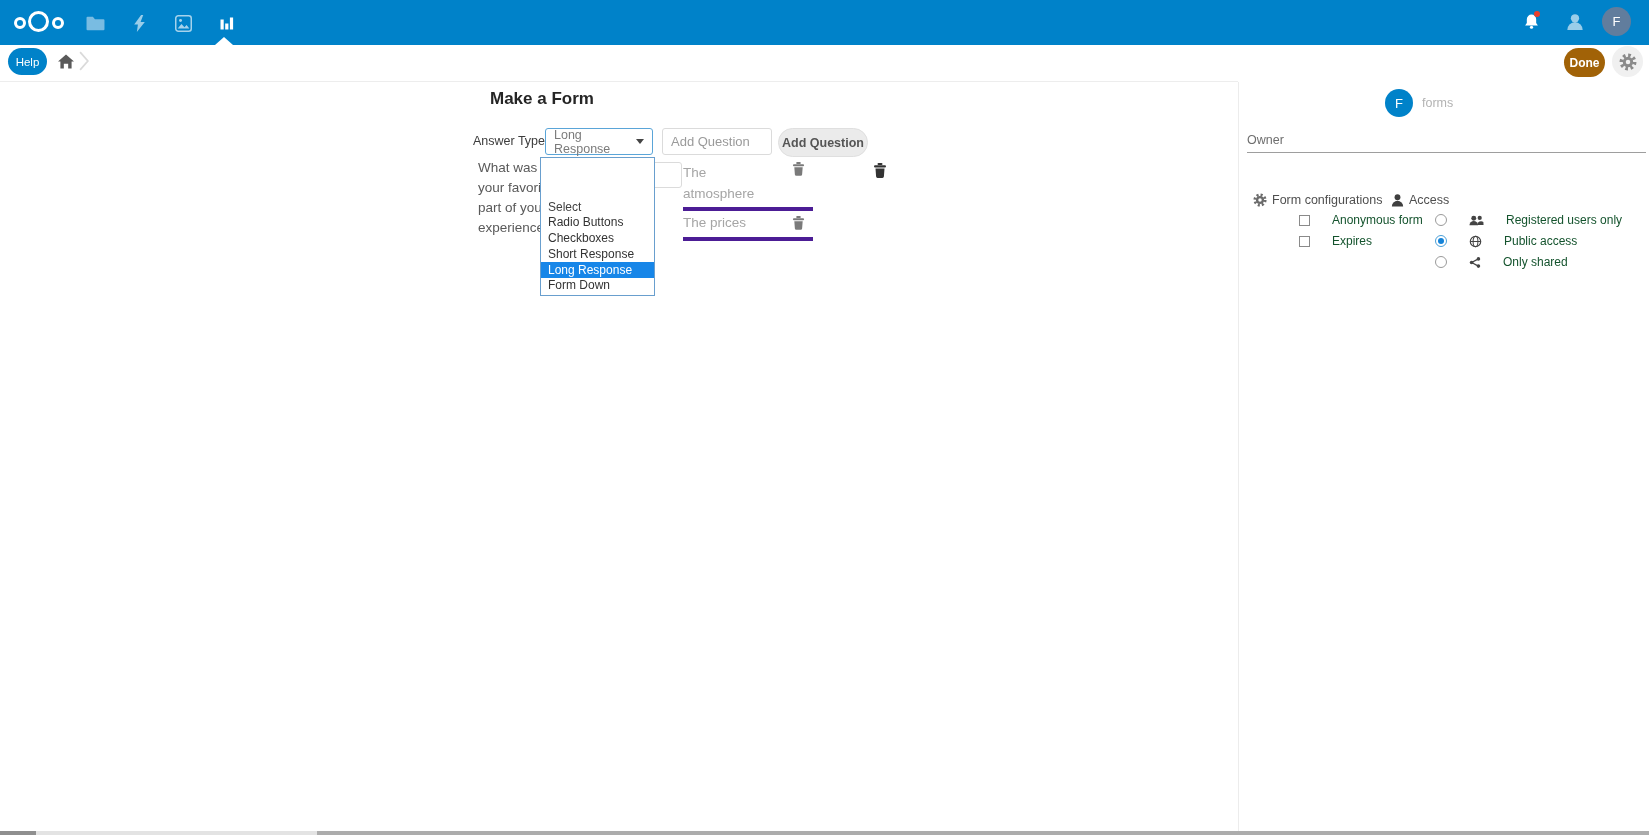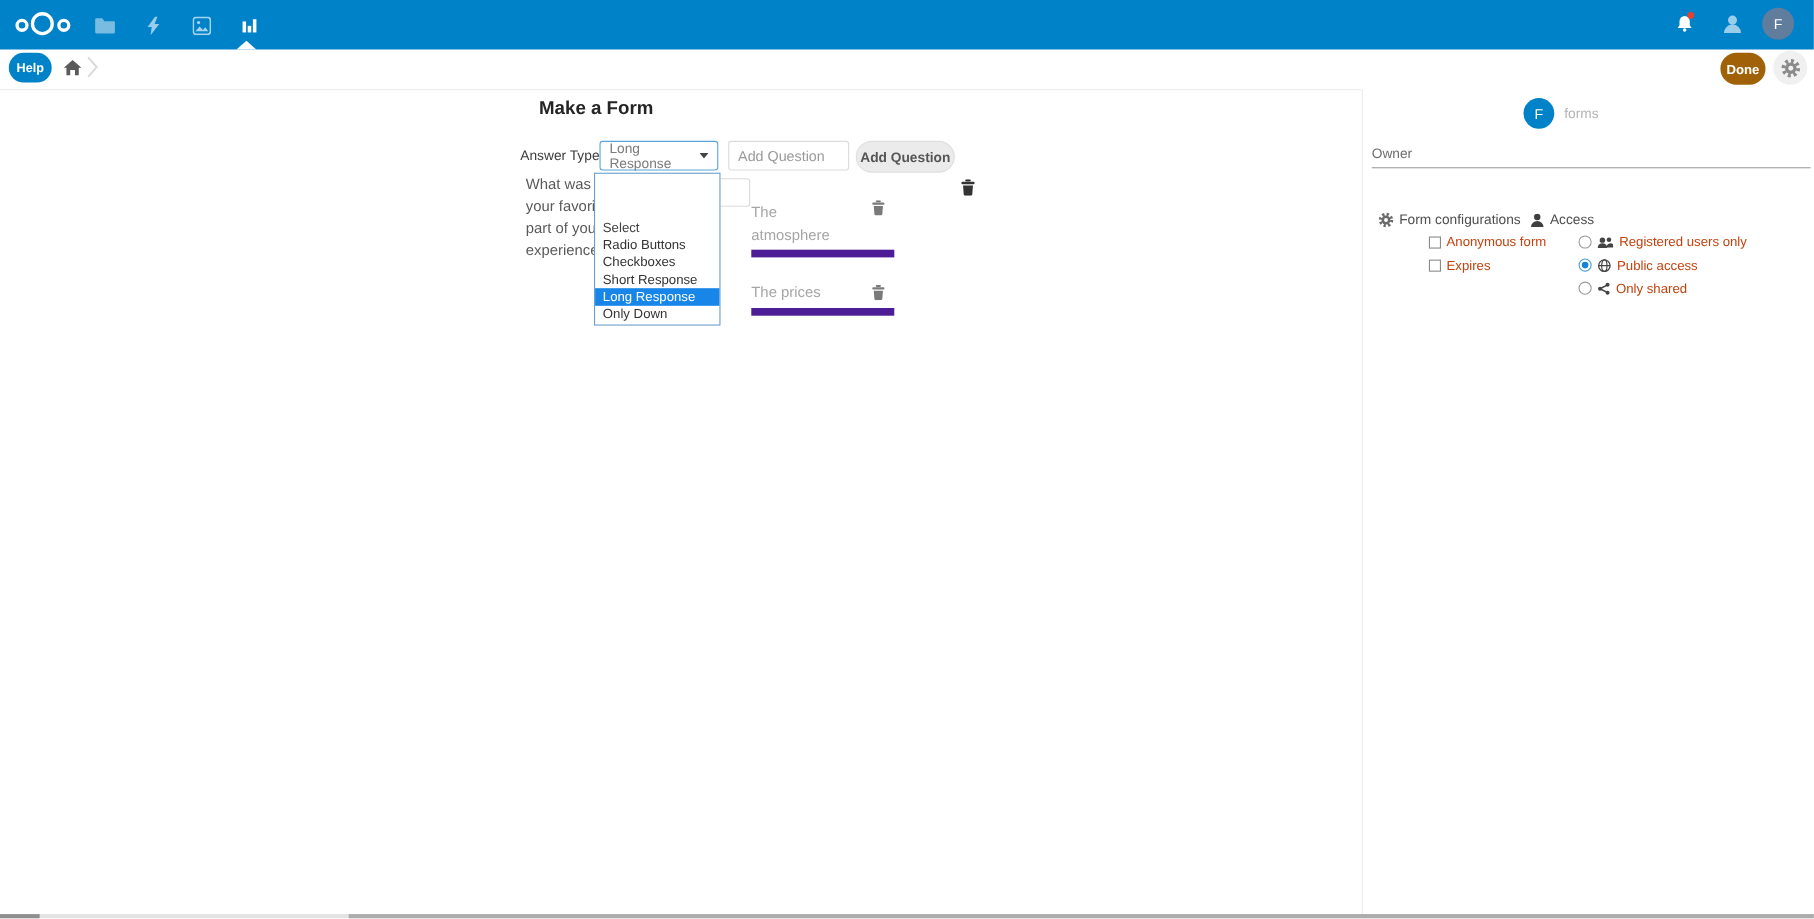--- a/index.html
+++ b/index.html
@@ -18,21 +18,21 @@
   .app-tri { position:absolute; top:37px; width:0; height:0;
     border-left:9px solid transparent; border-right:9px solid transparent; border-bottom:8px solid #fff; }
   .nav-right-icon { position:absolute; top:13px; width:20px; height:20px; cursor:pointer; }
   .notif-dot { position:absolute; left:11px; top:-2px; width:6px; height:6px; border-radius:50%; background:#e9402d; }
   .avatar-top { position:absolute; left:1602px; top:7px; width:29px; height:29px; border-radius:50%;
     background:#617d9d; color:#fff; font-size:13px; display:flex; align-items:center; justify-content:center; }
 
   
   .toolbar-line { position:absolute; left:0; top:81px; width:1238px; height:1px; background:#ededed; }
   .help-btn { position:absolute; left:8px; top:48px; width:39px; height:27px; border-radius:14px;
-    background:#0082c9; color:#fff; font-size:11.5px; font-weight:bold;
+    background:#0082c9; color:#fff; font-size:11.5px; font-weight:normal;
     display:flex; align-items:center; justify-content:center; cursor:pointer; }
   .home-icon { position:absolute; left:58px; top:54px; cursor:pointer; }
   .crumb-chevron { position:absolute; left:79px; top:51px; }
 
   
   .h2 { font-size:17px; font-weight:bold; color:#252525; }
   .field-label { font-size:12.5px; color:#333; }
 
   
   .panel-left { position:absolute; left:8px; top:89px; width:425px; }
@@ -61,21 +61,21 @@
     background:#ebebeb; border:1px solid #dfdfdf; color:#555; font-size:12.5px; font-weight:bold;
     font-family:"Liberation Sans", sans-serif; cursor:pointer; }
   .dropdown { position:absolute; left:85px; top:68px; width:115px; background:#fff;
     border:1px solid #699fce; z-index:10; padding:1px 0; }
   .opt { font-size:12px; color:#333; padding:1.5px 7px; line-height:12.8px; cursor:pointer; white-space:nowrap; }
   .opt.disabled { color:#404040;margin-top:40px; }
   .opt.selected { background:#1786e8; color:#fff; }
   .q1-text { position:absolute; left:23px; top:69px; width:88px; font-size:13.5px; line-height:20px; color:#595959; }
   .add-ans-input { position:absolute; left:103px; top:73px; width:124px; height:26px; z-index:1; }
   .answers { position:absolute; left:228px; top:68px; width:130px; }
-  .answer { position:relative; width:130px; padding:2px 0 3px; border-bottom:7px solid #4c1d95;margin-top:20px; }
+  .answer { position:relative; width:130px; padding:2px 0 3px; border-bottom:4px solid #4c1d95; }
   .answer .txt { display:block; width:88px; font-size:13.5px; line-height:20.5px; color:#a5a5a5; }
   .answer .trash { position:absolute; right:8px; top:5px; }
   .answer.first { padding-top:6px; }
   .q1-trash { position:absolute; left:418px; top:74px; }
   .q2-row { position:absolute; left:0; top:196px; width:433px; height:24px; border-bottom:1px solid #e9e9e9; }
   .q2-text { position:absolute; left:22px; top:2px; font-size:13.5px; color:#595959; white-space:nowrap; }
   .q2-trash { position:absolute; left:418px; top:1px; }
   .trash-btn { cursor:pointer; display:inline-block; line-height:0; }
 
   
@@ -88,21 +88,21 @@
   .owner-label { position:absolute; left:9px; top:51px; font-size:12.5px; color:#6e6e6e;margin-top:37px; }
   .avatar-side { position:absolute; left:147px; top:44px; width:28px; height:28px; border-radius:50%;
     background:#0082c9; color:#fff; font-size:13px; display:flex; align-items:center; justify-content:center; }
   .owner-name { position:absolute; left:184px; top:51px; font-size:12.5px; color:#b3b3b3; }
   .config-heading { position:absolute; left:0; top:89px; width:411px; text-align:center;
     font-size:12.5px; font-weight:600; color:#383838; }
   .config-hr { position:absolute; left:9px; top:107px; width:399px; height:1px; background:#9e9e9e; }
   .sec-head { position:absolute; font-size:12.5px; color:#4f4f4f; display:flex; align-items:center; gap:5px; }
   .fc-head { left:15px; top:148px; }
   .ac-head { left:153px; top:148px; }
-  .opt-row { position:absolute; display:flex; align-items:center; gap:5px; font-size:12px; color:#c2410c; cursor:pointer;padding-left:21px; }
+  .opt-row { position:absolute; display:flex; align-items:center; gap:22px; font-size:12px; color:#14532d; cursor:pointer;padding-left:21px; }
   .checkbox { width:11px; height:11px; border:1px solid #8a8a8a; background:#fff; display:inline-block; }
   .radio { width:12px; height:12px; border:1px solid #9a9a9a; border-radius:50%; background:#fff;
     display:inline-block; position:relative; }
   .radio.on { border-color:#4a9fd8; }
   .radio.on::after { content:""; position:absolute; left:2px; top:2px; width:6px; height:6px;
     border-radius:50%; background:#1583d8; }
 
   
   .hscroll { position:absolute; left:0; top:831px; width:1649px; height:4px; background:#e3e3e3; }
   .hscroll .seg1 { position:absolute; left:0; top:0; width:36px; height:4px; background:#8f8f8f; }
@@ -192,21 +192,21 @@
 
     <input class="ipt addq-input" type="text" placeholder="Add Question" style="">
     <button class="addq-btn">Add Question</button>
 
     <div class="dropdown">
       <div class="opt disabled">Select</div>
       <div class="opt">Radio Buttons</div>
       <div class="opt">Checkboxes</div>
       <div class="opt">Short Response</div>
       <div class="opt selected">Long Response</div>
-      <div class="opt">Only Down</div>
+      <div class="opt">Form Down</div>
     </div>
 
     <div class="q1-text">What was your favorite part of your experience</div>
     <input class="ipt add-ans-input" type="text" style="">
     <div class="answers">
       <div class="answer first">
         <span class="txt">The atmosphere</span>
         <span class="trash trash-btn">
           <svg width="13" height="14" viewBox="0 0 14 15" fill="#7a7a7a">
               <rect x="4.5" y="0" width="5" height="2" rx="1"></rect>

